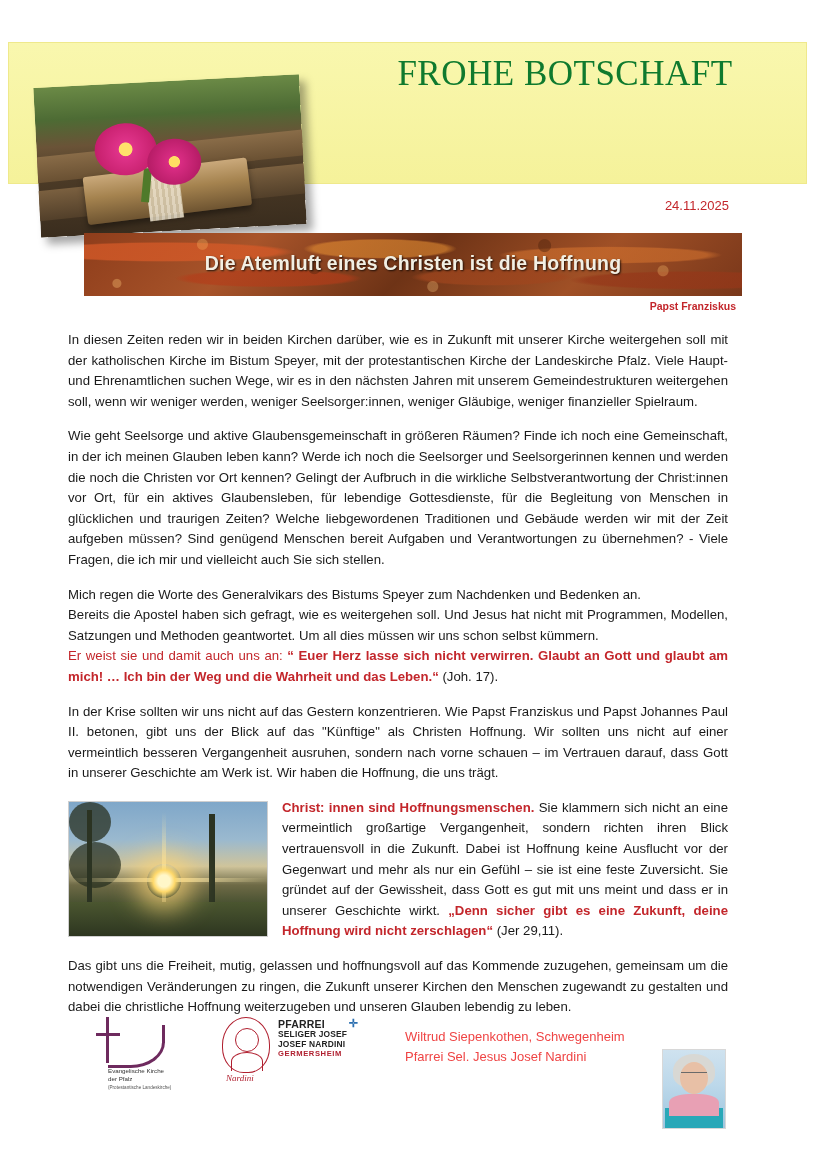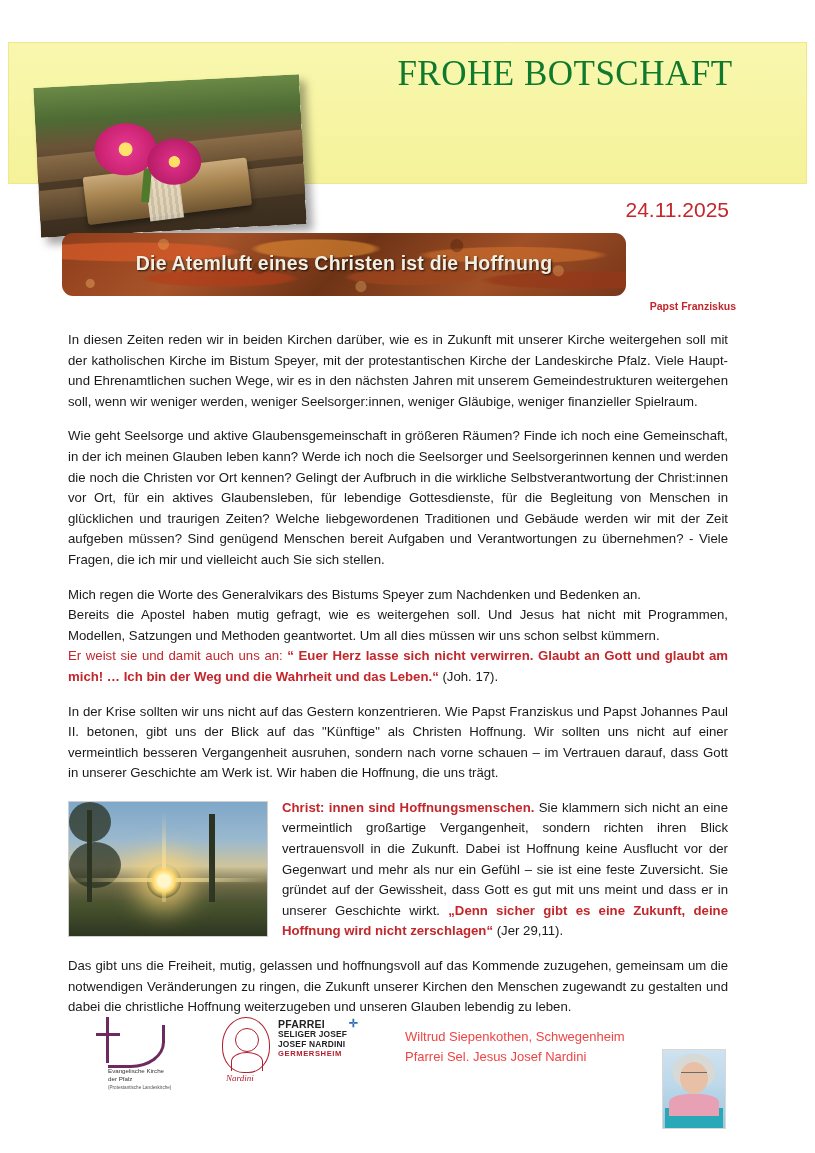--- a/index.html
+++ b/index.html
@@ -112,42 +112,41 @@
     left: 104px; top: 86px; width: 8px; height: 34px;
     background: #4f7a2a;
     transform: rotate(8deg);
   }
 
   
   .date-line {
     position: absolute;
     right: 86px;
     top: 198px;
-    font-size: 21px;
+    font-size: 13px;
     color: #c3262b;
     font-family: "Liberation Sans", sans-serif;
   }
 
   
   .quote-strip {
     position: absolute;
-    left: 62px;
+    left: 84px;
     top: 233px;
-    width: 564px;
+    width: 658px;
     height: 63px;
     overflow: hidden;
     background:
       radial-gradient(ellipse at 12% 30%, rgba(214,90,40,.75) 0 14%, transparent 16%),
       radial-gradient(ellipse at 28% 72%, rgba(180,60,25,.65) 0 12%, transparent 14%),
       radial-gradient(ellipse at 45% 25%, rgba(226,140,50,.6) 0 13%, transparent 15%),
       radial-gradient(ellipse at 62% 70%, rgba(160,70,30,.7) 0 12%, transparent 14%),
       radial-gradient(ellipse at 80% 35%, rgba(205,110,45,.65) 0 13%, transparent 15%),
       radial-gradient(ellipse at 92% 75%, rgba(150,55,25,.7) 0 12%, transparent 14%),
       linear-gradient(135deg,#8e3d1b 0%, #a8542a 25%, #6e3316 50%, #a05026 75%, #79371a 100%);
-    border-radius: 11px;
   }
   .quote-strip .leaf-noise {
     position: absolute;
     inset: 0;
     background-image:
       radial-gradient(circle at 5% 80%, rgba(255,200,120,.35) 0 4px, transparent 5px),
       radial-gradient(circle at 18% 18%, rgba(255,190,100,.3) 0 5px, transparent 6px),
       radial-gradient(circle at 35% 55%, rgba(90,40,15,.5) 0 6px, transparent 7px),
       radial-gradient(circle at 53% 85%, rgba(255,205,130,.3) 0 5px, transparent 6px),
       radial-gradient(circle at 70% 20%, rgba(80,35,12,.45) 0 6px, transparent 7px),
@@ -367,21 +366,21 @@
 </div>
 <div class="quote-author">Papst Franziskus</div>
 
 <div class="body-col">
 
   <p>In diesen Zeiten reden wir in beiden Kirchen darüber, wie es in Zukunft mit unserer Kirche weitergehen soll mit der katholischen Kirche im Bistum Speyer, mit der protestantischen Kirche der Landeskirche Pfalz. Viele Haupt- und Ehrenamtlichen suchen Wege, wir es in den nächsten Jahren mit unserem Gemeindestrukturen weitergehen soll, wenn wir weniger werden, weniger Seelsorger:innen, weniger Gläubige, weniger finanzieller Spielraum.</p>
 
   <p>Wie geht Seelsorge und aktive Glaubensgemeinschaft in größeren Räumen? Finde ich noch eine Gemeinschaft, in der ich meinen Glauben leben kann? Werde ich noch die Seelsorger und Seelsorgerinnen kennen und werden die noch die Christen vor Ort kennen? Gelingt der Aufbruch in die wirkliche Selbstverantwortung der Christ:innen vor Ort, für ein aktives Glaubensleben, für lebendige Gottesdienste, für die Begleitung von Menschen in glücklichen und traurigen Zeiten? Welche liebgewordenen Traditionen und Gebäude werden wir mit der Zeit aufgeben müssen? Sind genügend Menschen bereit Aufgaben und Verantwortungen zu übernehmen? - Viele Fragen, die ich mir und vielleicht auch Sie sich stellen.</p>
 
   <p class="tight">Mich regen die Worte des Generalvikars des Bistums Speyer zum Nachdenken und Bedenken an.</p>
-  <p class="tight">Bereits die Apostel haben mutig gefragt, wie es weitergehen soll. Und Jesus hat nicht mit Programmen, Modellen, Satzungen und Methoden geantwortet. Um all dies müssen wir uns schon selbst kümmern.</p>
+  <p class="tight">Bereits die Apostel haben sich gefragt, wie es weitergehen soll. Und Jesus hat nicht mit Programmen, Modellen, Satzungen und Methoden geantwortet. Um all dies müssen wir uns schon selbst kümmern.</p>
   <p>
     <span class="red">Er weist sie und damit auch uns an:</span>
     <span class="red-b">“ Euer Herz lasse sich nicht verwirren. Glaubt an Gott und glaubt am mich! … Ich bin der Weg und die Wahrheit und das Leben.“</span>
     <span>(Joh. 17).</span>
   </p>
 
   <p>In der Krise sollten wir uns nicht auf das Gestern konzentrieren. Wie Papst Franziskus und Papst Johannes Paul II. betonen, gibt uns der Blick auf das "Künftige" als Christen Hoffnung. Wir sollten uns nicht auf einer vermeintlich besseren Vergangenheit ausruhen, sondern nach vorne schauen – im Vertrauen darauf, dass Gott in unserer Geschichte am Werk ist. Wir haben die Hoffnung, die uns trägt.</p>
 
   <div class="float-block">
     <div class="photo-sunset">

